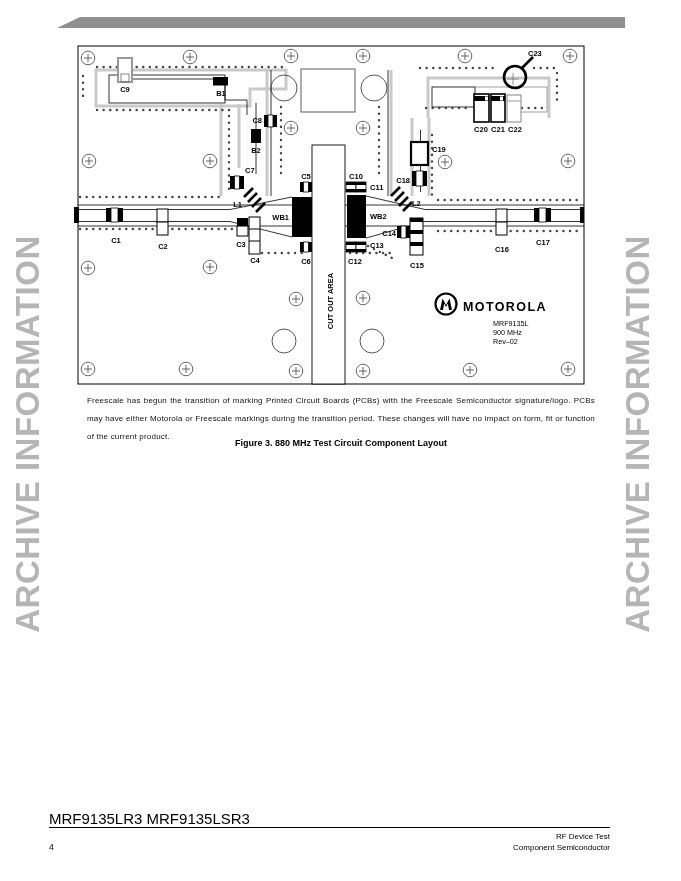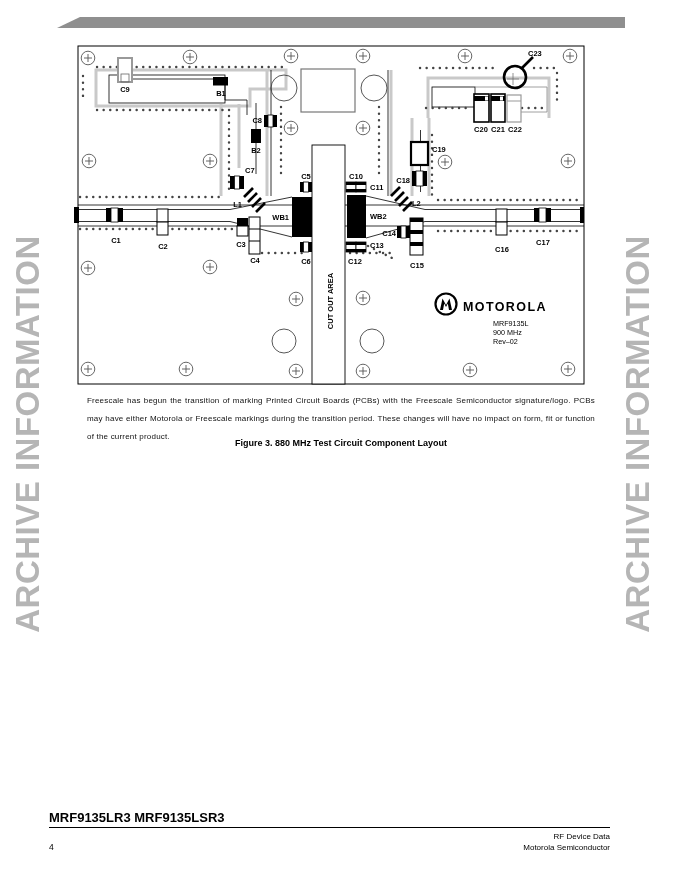--- a/index.html
+++ b/index.html
@@ -8,21 +8,21 @@
   .abs{position:absolute;}
   .wm{position:absolute;width:420px;height:42px;font-weight:bold;font-size:33px;
       letter-spacing:.5px;color:#b5b5b5;text-align:center;white-space:nowrap;
       transform:rotate(-90deg);line-height:42px;}
   #wm-left{left:-182px;top:413px;}
   #wm-right{left:428px;top:413px;}
   #note{left:87px;top:392px;width:508px;font-size:8px;line-height:18px;
         color:#111;text-align:justify;letter-spacing:.2px;}
   #caption{left:87px;top:438px;width:508px;text-align:center;font-weight:bold;
            font-size:9px;color:#000;}
-  #footer-part{left:49px;top:810px;font-weight:bold;font-size:13px;color:#000;}
+  #footer-part{left:49px;top:810px;font-weight:normal;font-size:15px;color:#000;}
   #footer-rule{left:49px;top:827px;width:561px;border-top:1.4px solid #000;height:0;}
   #footer-page{left:49px;top:842px;font-size:8.5px;color:#000;}
   #footer-right{left:300px;top:832px;width:310px;text-align:right;font-size:8px;
                 line-height:10.8px;color:#000;}
   svg text{font-family:"Liberation Sans",sans-serif;}
   .lbl{font-size:7.5px;font-weight:600;fill:#000;}
   .logo-brand{font-size:12.5px;font-weight:bold;letter-spacing:1.4px;fill:#000;}
   .logo-sub{font-size:7.2px;fill:#000;}
 </style>
 </head>
@@ -277,15 +277,15 @@
   </g>
 </svg>
 
 <div class="abs" id="note">Freescale has begun the transition of marking Printed Circuit Boards (PCBs) with the Freescale Semiconductor signature/logo. PCBs may have either Motorola or Freescale markings during the transition period. These changes will have no impact on form, fit or function of the current product.</div>
 <div class="abs" id="caption">Figure 3. 880 MHz Test Circuit Component Layout</div>
 
 <div class="abs" id="footer-part">MRF9135LR3 MRF9135LSR3</div>
 <div class="abs" id="footer-rule"></div>
 <div class="abs" id="footer-page">4</div>
 <div class="abs" id="footer-right">
-  <div>RF Device Data</div>
-  <div>Motorola Semiconductor</div>
+  <div>RF Device Test</div>
+  <div>Component Semiconductor</div>
 </div>
 
 </body></html>

